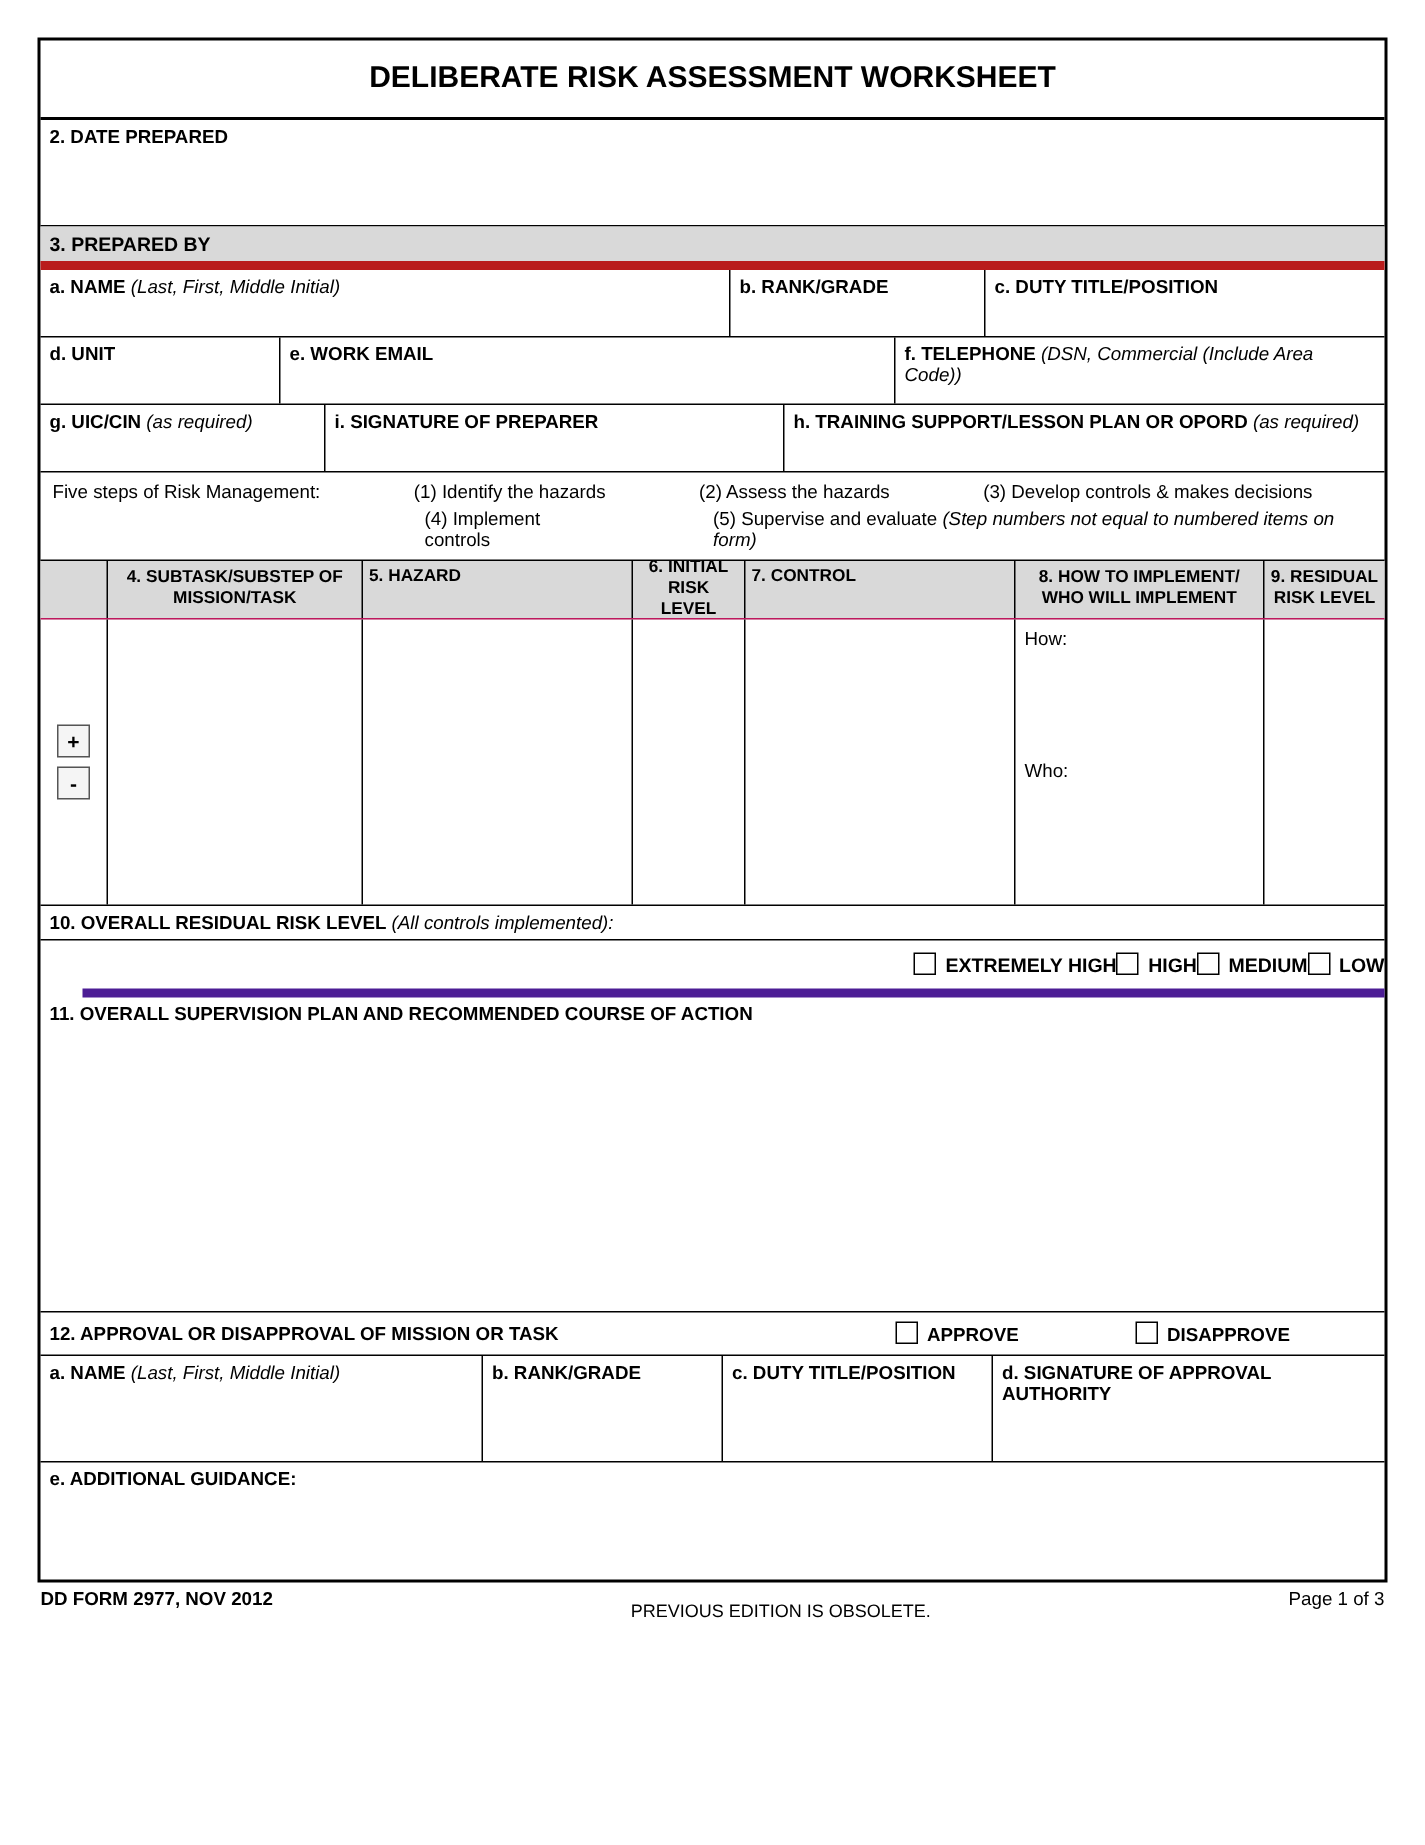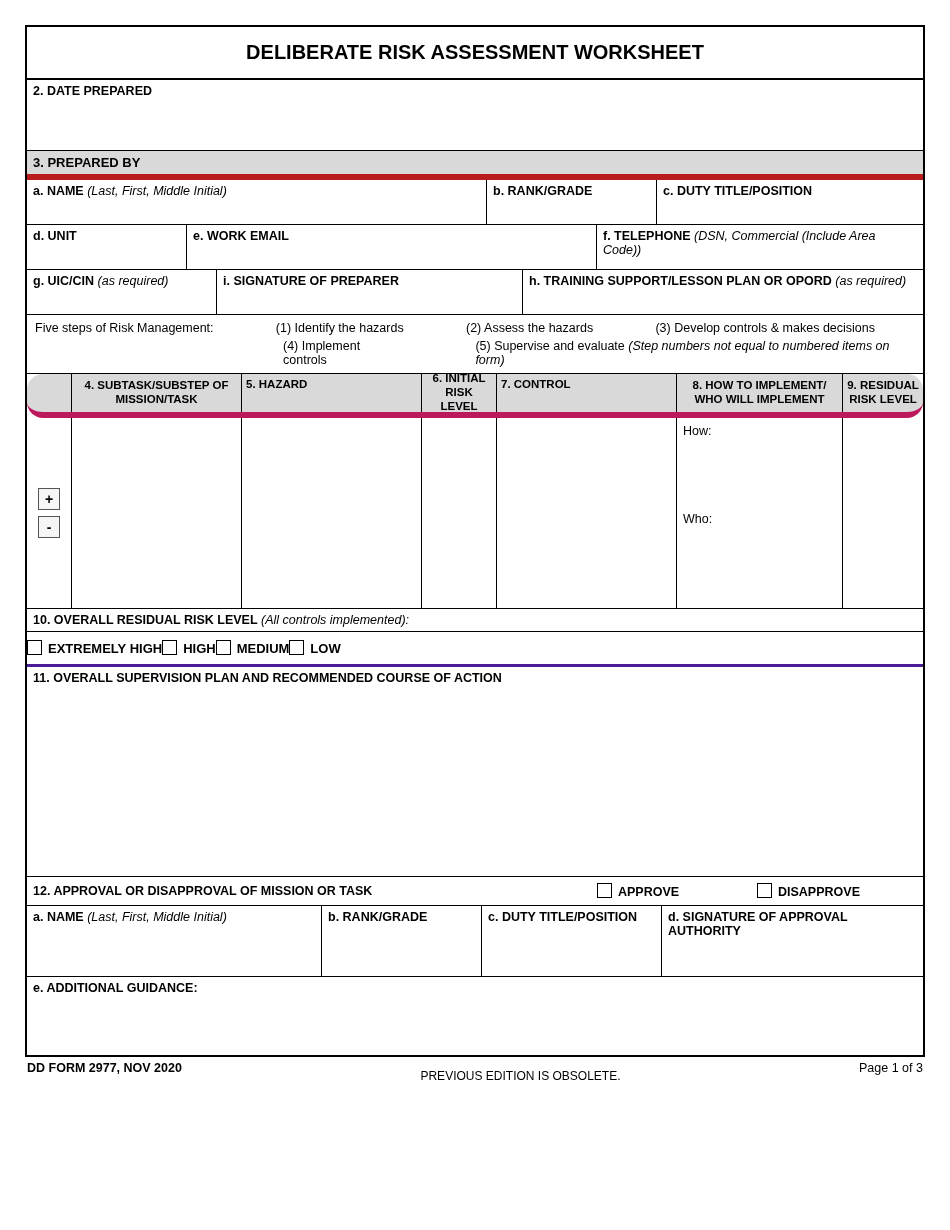--- a/index.html
+++ b/index.html
@@ -43,24 +43,23 @@
     padding: 6px 8px;
     font-size: 12.5px;
     border-bottom: 1px solid #000;
   }
   .steps-line1 { display: flex; justify-content: space-between; padding-right: 40px; margin-bottom: 4px; align-items: center;}
   .steps-line2 { display: flex; justify-content: space-between; }
   .steps-line2 .s4 { margin-left: 248px; margin-right: 70px; }
   .tbl-head {
     display: flex;
     background: #d9d9d9;
-    border-bottom: 6px solid #be185d;
+    border-bottom: 1px solid #be185d;
     font-weight: bold;
     font-size: 11.5px;
-    border-radius: 16px;
   }
   .tbl-head .th {
     padding: 4px 4px;
     border-right: 1px solid #000;
     text-align: center;
     display: flex;
     align-items: center;
     justify-content: center;
     flex-direction: column;
     line-height: 1.2;
@@ -88,25 +87,26 @@
     border: 1px solid #555;
     background: #f5f5f5;
     font-size: 14px;
     line-height: 20px;
     text-align: center;
     cursor: pointer;
     font-weight: bold;
   }
   .risk-opts {
     display: flex;
-    justify-content: flex-start;
+    justify-content: flex-end;
     padding: 8px 0;
-    border-bottom: 3px solid #4c1d95;
+    border-bottom: 6px solid #4c1d95;
     font-weight: bold;
     font-size: 13px;
+    margin-left: 28px;
   }
   .chk {
     display: inline-block;
     width: 15px;
     height: 15px;
     border: 1.5px solid #000;
     vertical-align: -2px;
     margin-right: 6px;
   }
   .sec11 {
@@ -291,16 +291,16 @@
     </div>
   </div>
 
   <div class="guidance">
     <span class="label-b">e. ADDITIONAL GUIDANCE:</span>
   </div>
 
 </div>
 
 <div class="footer">
-  <span>DD FORM 2977, NOV 2020</span>
+  <span>DD FORM 2977, NOV 2012</span>
   <span class="footer-center">PREVIOUS EDITION IS OBSOLETE.</span>
   <span style="font-weight:normal">Page 1 of 3</span>
 </div>
 
 </body></html>

